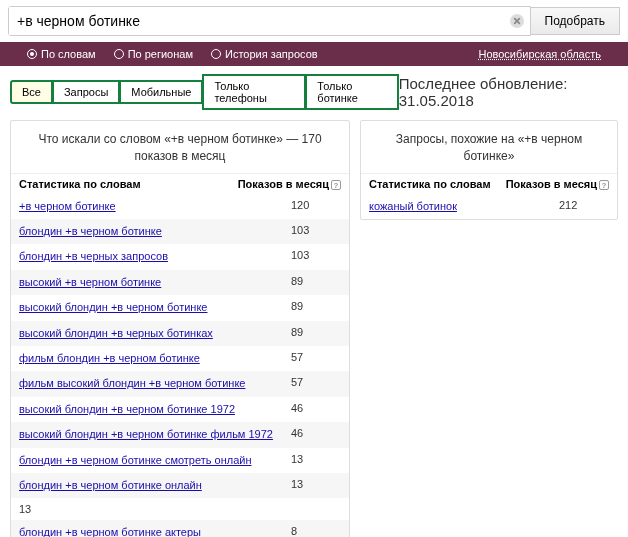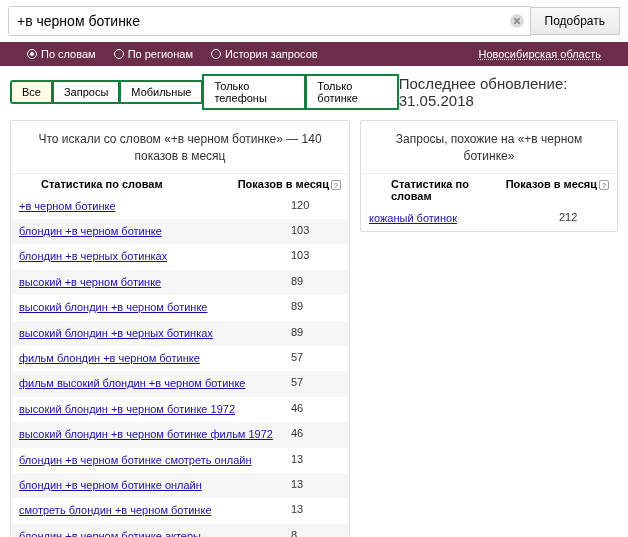--- a/index.html
+++ b/index.html
@@ -21,21 +21,21 @@
   .tab:first-child { margin-left: 0; border-radius: 3px 0 0 3px; }
   .tab.active { background: #fffde5; }
   .last-update { margin-left: auto; font-size: 15px; color: #333; }
 
   .panels { display: flex; gap: 10px; padding: 6px 10px 10px; align-items: flex-start; }
   .panel { border: 1px solid #ddd; border-radius: 2px; }
   .panel-left { width: 340px; }
   .panel-right { flex: 1; }
   .panel-title { text-align: center; padding: 10px 12px 8px; font-size: 12px; color: #333; line-height: 1.4; }
   .thead { display: flex; font-weight: bold; font-size: 11px; padding: 4px 8px; border-top: 1px solid #eee; }
-  .thead .col-q { flex: 1; margin-left: 22px; }
+  .thead .col-q { flex: 1; }
   .thead .col-n { width: 110px; text-align: right; white-space: nowrap; }
   .help { display: inline-block; width: 10px; height: 10px; border: 1px solid #999; color: #999; font-size: 8px; line-height: 10px; text-align: center; margin-left: 2px; border-radius: 2px; cursor: pointer; }
   .trow { display: flex; padding: 5px 8px; font-size: 11px; align-items: flex-start; }
   .trow:nth-child(even) { background: #f6f6f6; }
   .trow .q { flex: 1; color: #1a0dab; text-decoration: underline; cursor: pointer; line-height: 1.4; padding-right: 6px; }
   .trow .n { width: 50px; color: #333; }
 </style>
 </head>
 <body>
 
@@ -73,36 +73,36 @@
   <span class="tab active">Все</span>
   <span class="tab">Запросы</span>
   <span class="tab">Мобильные</span>
   <span class="tab">Только телефоны</span>
   <span class="tab">Только ботинке</span>
   <span class="last-update">Последнее обновление: 31.05.2018</span>
 </div>
 
 <div class="panels">
   <div class="panel panel-left">
-    <div class="panel-title">Что искали со словом «+в черном ботинке» — 140 показов в месяц</div>
+    <div class="panel-title">Что искали со словом «+в черном ботинке» — 170 показов в месяц</div>
     <div class="thead">
       <span class="col-q">Статистика по словам</span>
       <span class="col-n"><span>Показов в месяц</span><span class="help">?</span></span>
     </div>
     <div id="left-rows">
         <div class="trow">
           <a class="q">+в черном ботинке</a>
           <span class="n">120</span>
         </div>
         <div class="trow">
           <a class="q">блондин +в черном ботинке</a>
           <span class="n">103</span>
         </div>
         <div class="trow">
-          <a class="q">блондин +в черных ботинках</a>
+          <a class="q">блондин +в черных запросов</a>
           <span class="n">103</span>
         </div>
         <div class="trow">
           <a class="q">высокий +в черном ботинке</a>
           <span class="n">89</span>
         </div>
         <div class="trow">
           <a class="q">высокий блондин +в черном ботинке</a>
           <span class="n">89</span>
         </div>
@@ -128,21 +128,20 @@
         </div>
         <div class="trow">
           <a class="q">блондин +в черном ботинке смотреть онлайн</a>
           <span class="n">13</span>
         </div>
         <div class="trow">
           <a class="q">блондин +в черном ботинке онлайн</a>
           <span class="n">13</span>
         </div>
         <div class="trow">
-          <a class="q">смотреть блондин +в черном ботинке</a>
           <span class="n">13</span>
         </div>
         <div class="trow">
           <a class="q">блондин +в черном ботинке актеры</a>
           <span class="n">8</span>
         </div>
         <div class="trow"></div>
       </div>
   </div>
 

